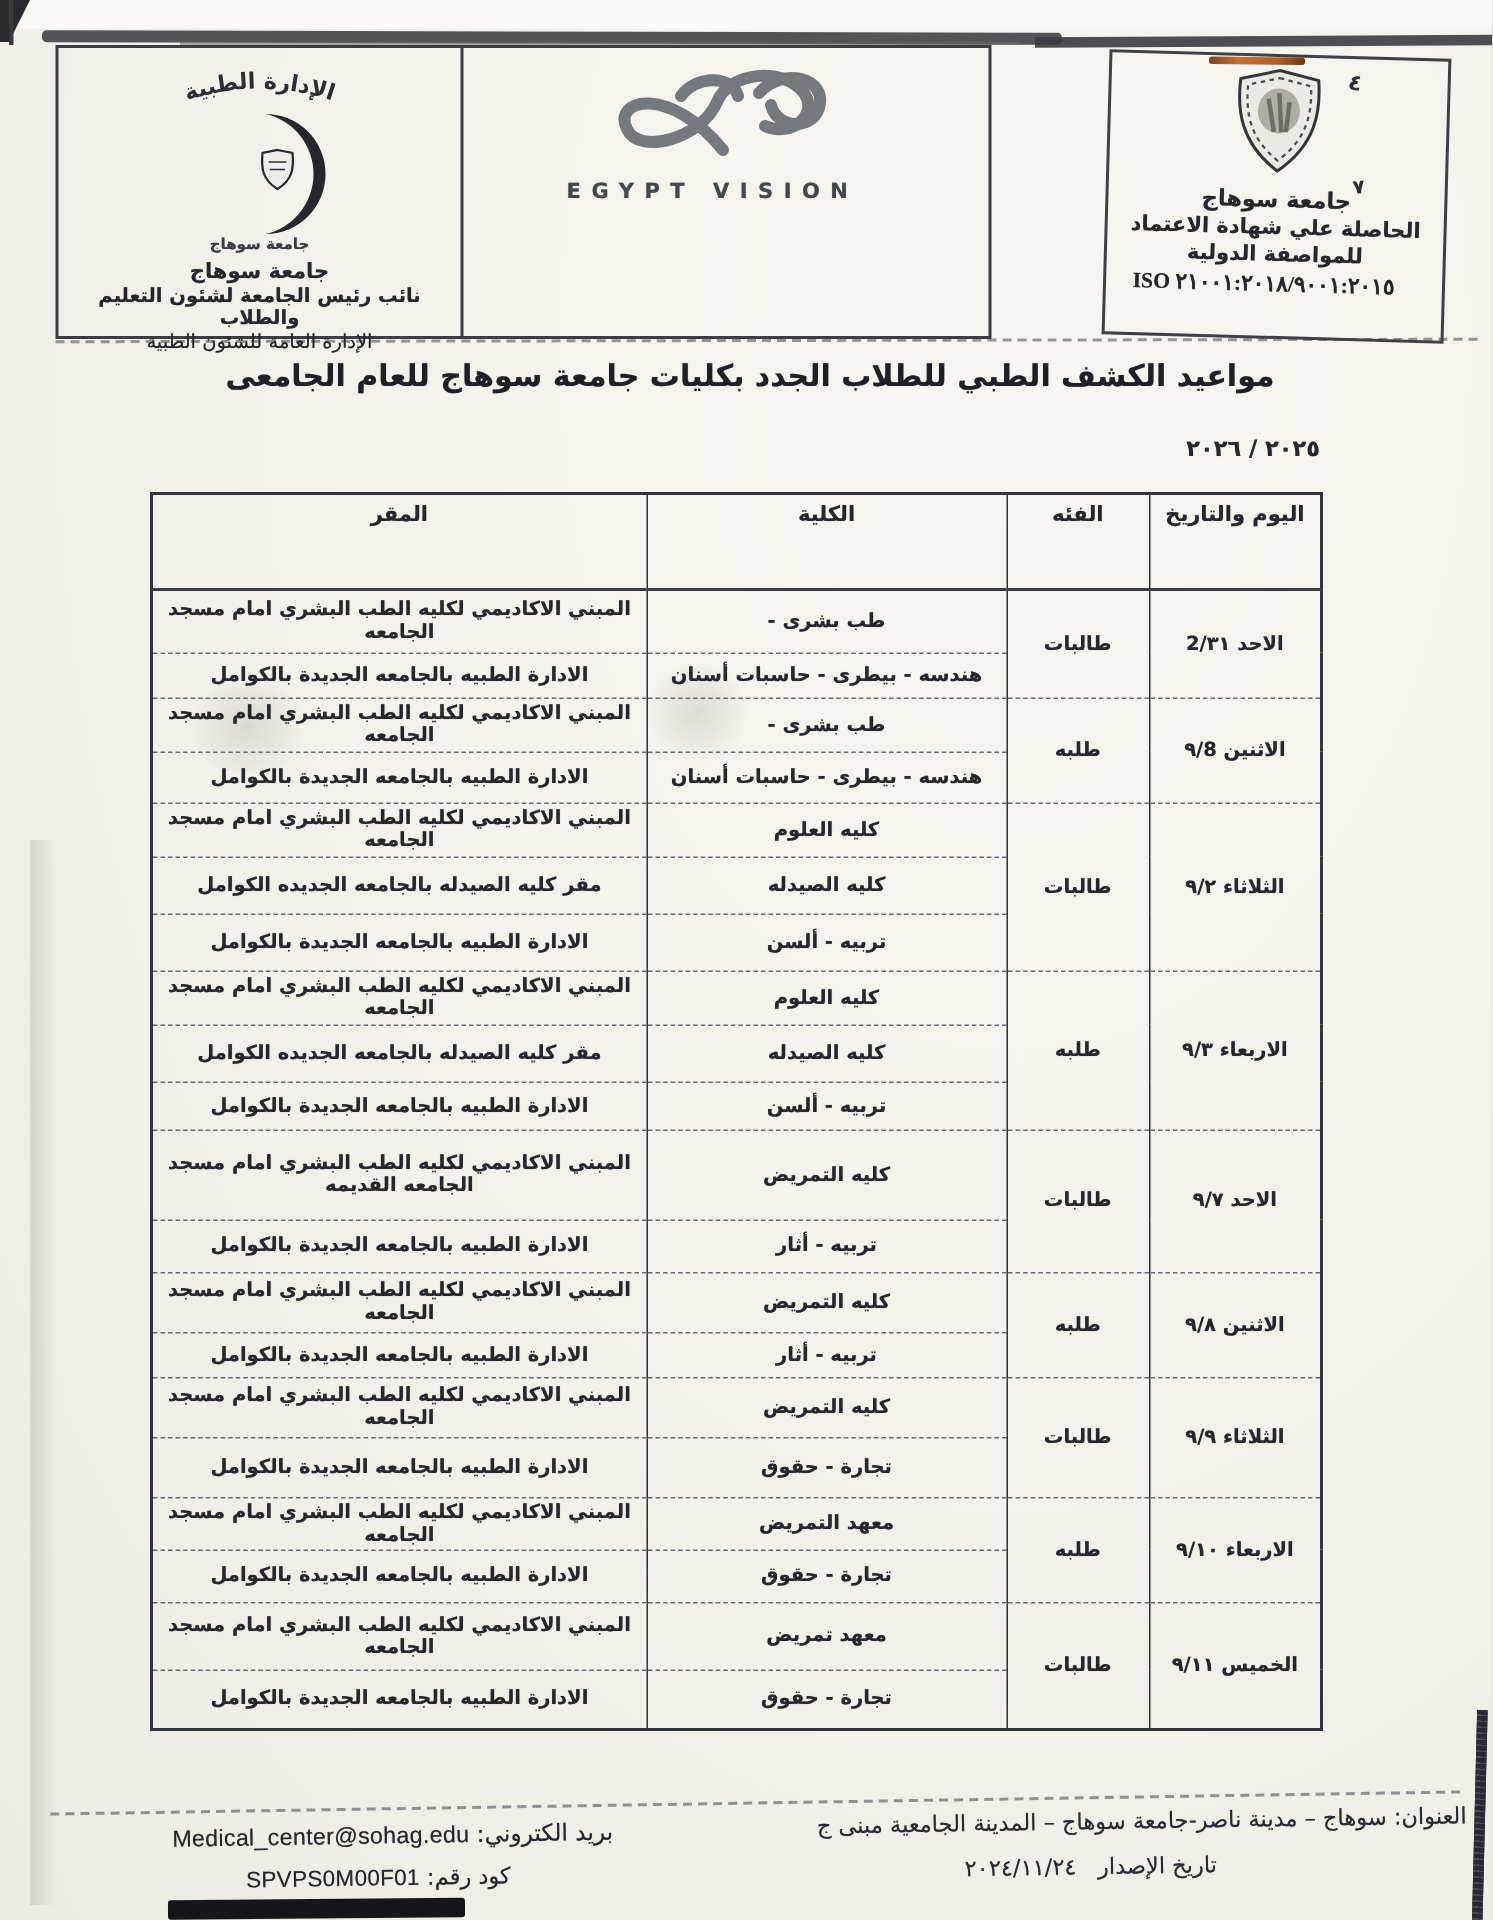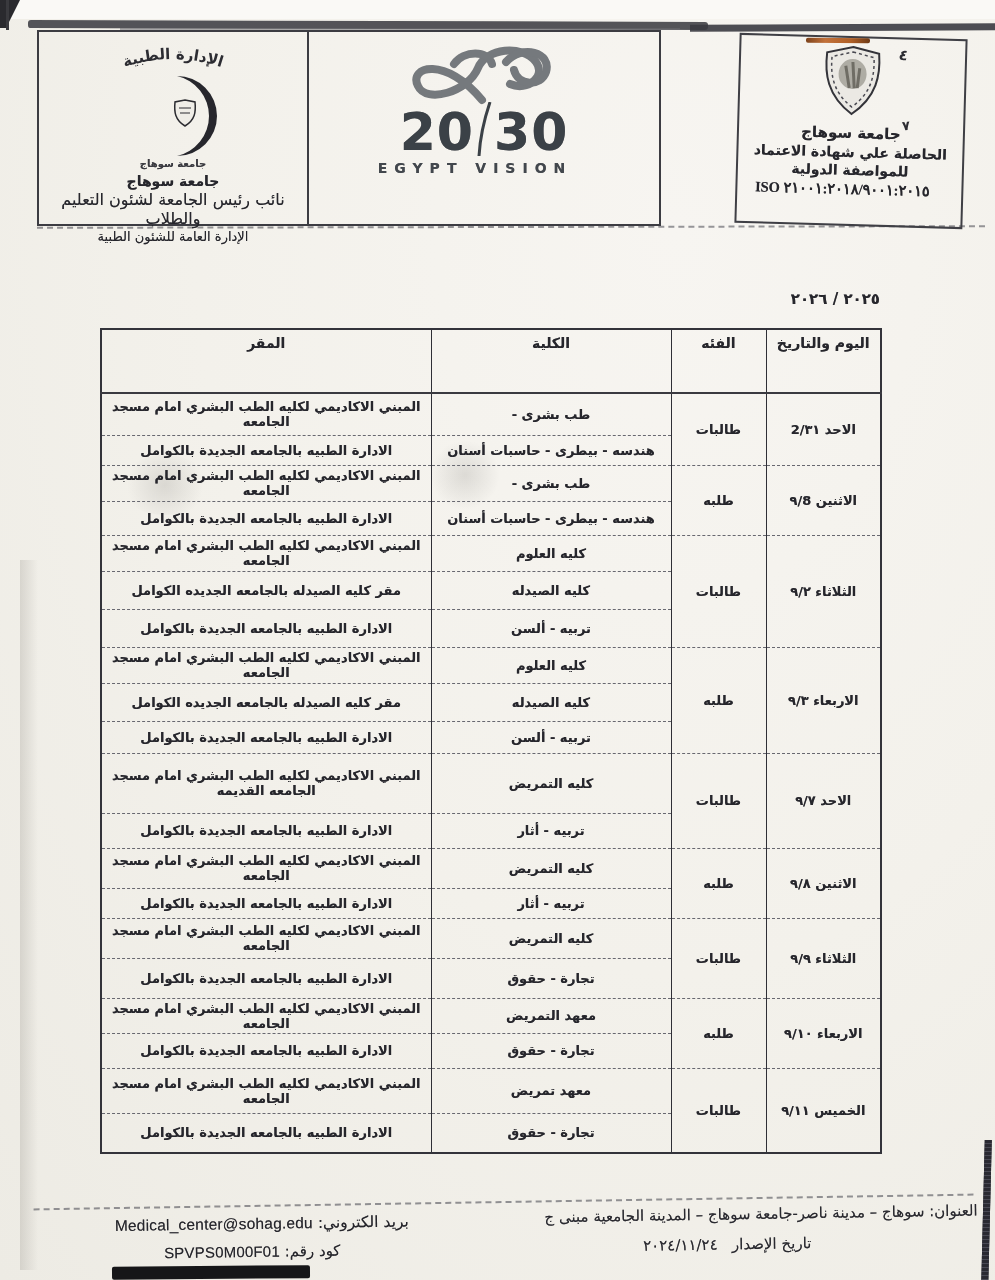--- a/index.html
+++ b/index.html
@@ -25,21 +25,21 @@
   .header-dash{position:absolute;left:37px;top:226px;width:948px;border-top:2px dashed rgba(70,70,78,.55);transform:rotate(-.1deg);}
   
   .box-main{position:absolute;left:37px;top:30px;width:620px;height:192px;border:2px solid #3c3c42;}
   .box-divider{position:absolute;left:268px;top:0;width:2px;height:100%;background:#3c3c42;}
   .hleft{position:absolute;left:0;top:0;width:268px;height:100%;text-align:center;}
   .hcenter{position:absolute;left:270px;top:0;width:350px;height:100%;text-align:center;}
   .arc-svg{margin-top:6px;}
   .crescent-wrap{margin-top:-14px;}
   .cres-caption{font-size:10px;font-weight:bold;color:#3a3a40;margin-top:-8px;letter-spacing:1px;}
   .hl1{font-size:14px;font-weight:bold;margin-top:4px;}
-  .hl2{font-size:16px;font-weight:normal;margin-top:1px;}
+  .hl2{font-size:13px;font-weight:bold;margin-top:1px;}
   .hl3{font-size:13px;font-weight:normal;margin-top:1px;}
   .knot-svg{margin-top:10px;}
   .y2030{display:flex;align-items:flex-end;justify-content:center;margin-top:-16px;line-height:1;}
   .ynum{font-size:52px;font-weight:bold;color:#3b4147;letter-spacing:1px;font-family:"DejaVu Sans",sans-serif;}
   .yslash{margin:0 2px 2px 2px;}
   .ev{font-size:14px;font-weight:bold;letter-spacing:7px;color:#42474d;margin-top:2px;margin-right:18px;}
   .box-right{position:absolute;left:737px;top:36px;width:224px;height:186px;border:2px solid #3f3f45;transform:rotate(1.6deg);text-align:center;}
   .br-l1{font-size:15px;font-weight:bold;margin-top:2px;}
   .br-l2{font-size:14px;font-weight:bold;margin-top:2px;}
   .br-l3{font-size:14px;font-weight:bold;margin-top:2px;}
@@ -120,45 +120,39 @@
     </div>
 
     <div class="hcenter">
       <svg class="knot-svg" width="180" height="72" viewBox="0 0 180 72">
         <g fill="none" stroke="#565b61" stroke-width="8" opacity=".8" stroke-linecap="round">
           <path d="M88,58 C52,14 14,24 24,44 C32,62 74,50 84,26 C92,6 128,2 142,20 C152,34 134,50 116,42"></path>
           <path d="M112,20 C128,2 158,10 152,30 C147,45 124,44 120,28"></path>
           <path d="M60,22 C70,8 94,8 98,22"></path>
         </g>
       </svg>
-      <div class="y2030">
-        <span class="ynum ink">20</span>
-        <svg class="yslash" width="16" height="54" viewBox="0 0 16 54">
-          <path d="M14,0 C8,18 4,36 3,54" stroke="#3b4147" stroke-width="3" fill="none"></path>
-        </svg>
-        <span class="ynum ink">30</span>
-      </div>
       <div class="ev ink">EGYPT VISION</div>
     </div>
   </div>
 
   <div class="box-right">
     <svg width="66" height="74" viewBox="0 0 66 74" style="margin-top:6px;">
       <path d="M33,3 L59,9 C61,30 58,52 33,70 C8,52 5,30 7,9 Z" fill="#ebe9e4" stroke="#34343a" stroke-width="2"></path>
       <path d="M33,8 L54,13 C55,30 53,48 33,63 C13,48 11,30 12,13 Z" fill="none" stroke="#4a4a52" stroke-width="1.5" stroke-dasharray="3,3"></path>
       <ellipse cx="33" cy="30" rx="14" ry="15" fill="#9a978f" opacity=".75"></ellipse>
       <path d="M26,22 l4,22 M33,18 l2,26 M40,24 l-2,20" stroke="#64615a" stroke-width="3" fill="none" opacity=".85"></path>
     </svg>
     <div class="br-l1 ink">جامعة سوهاج</div>
     <div class="br-l2 ink">الحاصلة علي شهادة الاعتماد</div>
     <div class="br-l3 ink">للمواصفة الدولية</div>
     <div class="br-iso ink" dir="ltr">ISO ٢١٠٠١:٢٠١٨/٩٠٠١:٢٠١٥</div>
   </div>
   <div class="staple"></div>
 
+  <div class="title ink">مواعيد الكشف الطبي للطلاب الجدد بكليات جامعة سوهاج للعام الجامعى</div>
   <div class="year ink">٢٠٢٥ / ٢٠٢٦</div>
 
   <table class="sched ink" dir="rtl">
     <colgroup>
         <col style="width:115px">
         <col style="width:95px">
         <col style="width:240px">
         <col style="width:330px">
       </colgroup>
     <thead>

